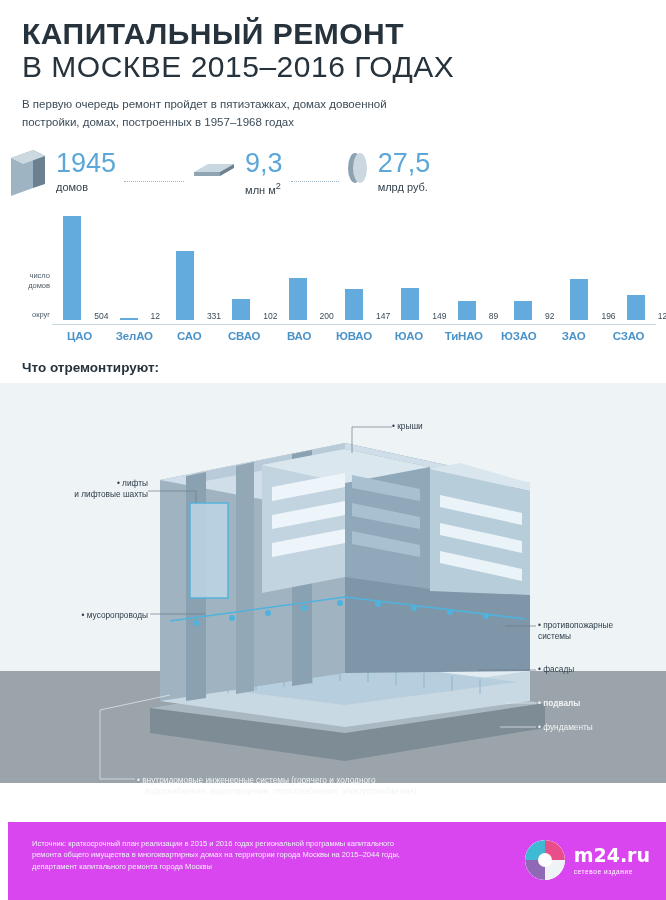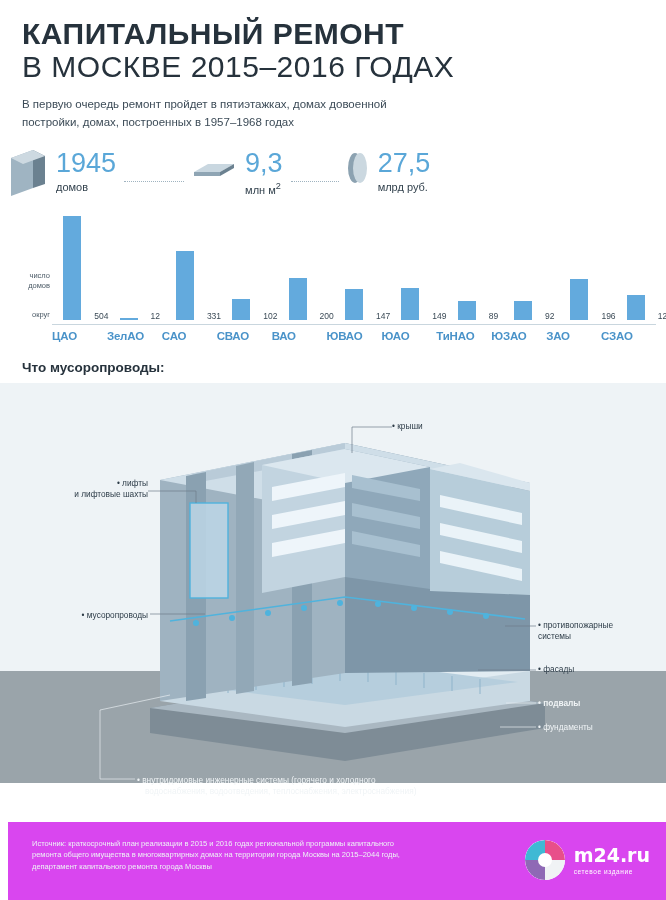--- a/index.html
+++ b/index.html
@@ -122,20 +122,21 @@
     white-space: nowrap;
   }
   .labels {
     display: flex;
     margin-top: 4px;
     border-top: 1px solid #c9d6de;
     padding-top: 5px;
   }
   .lbl {
     flex: 1 1 0;
+    text-align: center;
     font-size: 11.5px;
     font-weight: bold;
     color: #4a93c9;
     letter-spacing: -0.2px;
   }
 
   
   .sect-head {
     padding: 14px 22px 0 22px;
     font-size: 13.5px;
@@ -320,21 +321,21 @@
       <div class="lbl">ВАО</div>
       <div class="lbl">ЮВАО</div>
       <div class="lbl">ЮАО</div>
       <div class="lbl">ТиНАО</div>
       <div class="lbl">ЮЗАО</div>
       <div class="lbl">ЗАО</div>
       <div class="lbl">СЗАО</div>
     </div>
 </div>
 
-<div class="sect-head">Что мусоропроводы:</div>
+<div class="sect-head">Что отремонтируют:</div>
 
 <div class="illus">
   <svg width="666" height="400" viewBox="0 0 666 400">
 
     <rect x="0" y="0" width="666" height="288" fill="#eef3f6"></rect>
     <rect x="0" y="288" width="666" height="112" fill="#9aa4aa"></rect>
 
     <polygon points="150,325 345,292 545,320 545,345 345,378 150,350" fill="#7e8c96"></polygon>
     <polygon points="150,325 345,292 545,320 345,350" fill="#aab8c2"></polygon>
 

